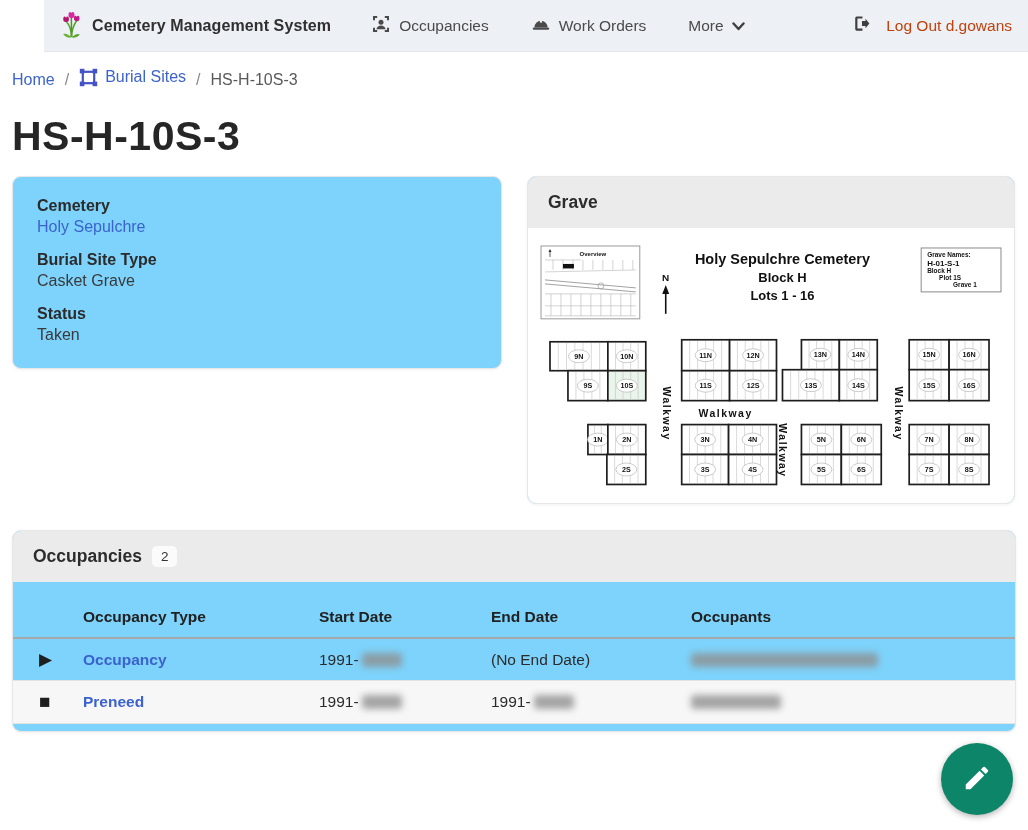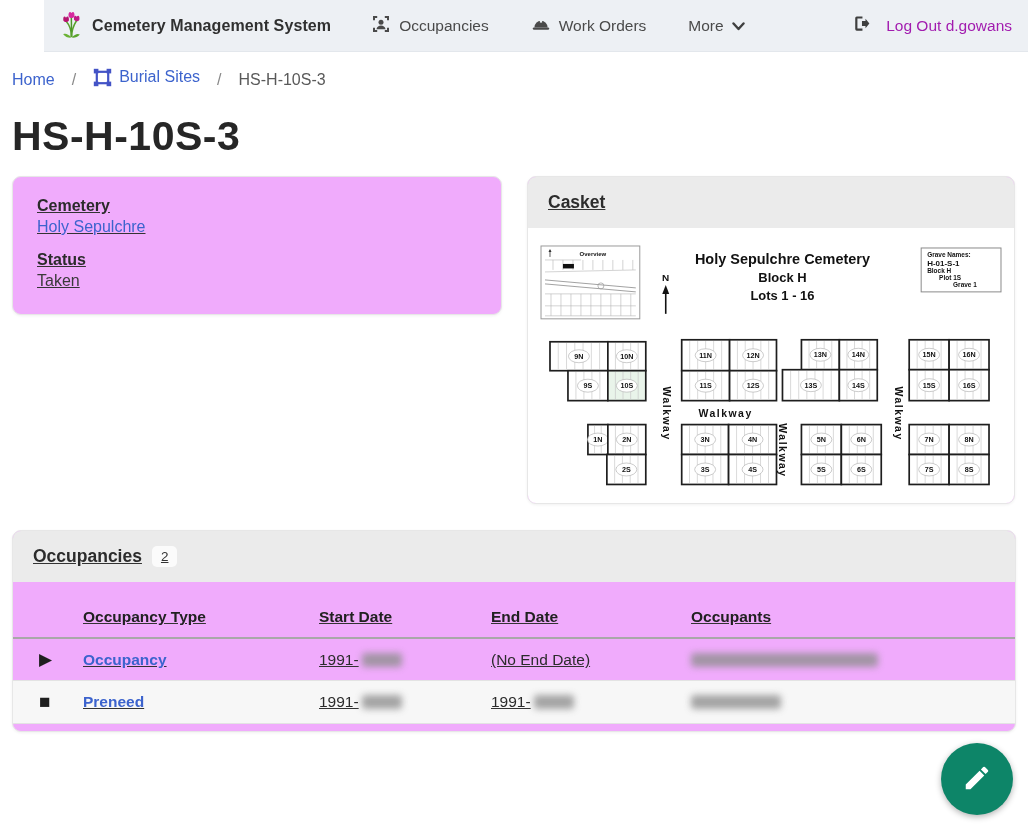--- a/index.html
+++ b/index.html
@@ -16,43 +16,42 @@
     padding:0 16px; gap:0; border-bottom:1px solid #e3e7ec;margin-left:44px;
   }
   .brand { display:flex; align-items:center; gap:9px; margin-right:40px; cursor:pointer; }
   .brand-title { font-weight:bold; font-size:16px; color:#303030; letter-spacing:.1px; }
   .nav-item {
     display:flex; align-items:center; gap:8px; color:#4a4a4a; font-size:15.5px;
     padding:6px 0; margin-right:42px; cursor:pointer;
   }
   .nav-item svg { flex:0 0 auto; }
   .nav-spacer { flex:1; }
-  .logout { display:flex; align-items:center; gap:15px; color:#a21caf; font-size:15.5px; cursor:pointer; }
+  .logout { display:flex; align-items:center; gap:15px; color:#c2410c; font-size:15.5px; cursor:pointer; }
 
   
   .breadcrumb {
-    display:flex; align-items:center; gap:17px; padding:16px 14px 6px 12px; font-size:16px;
+    display:flex; align-items:center; gap:10px; padding:16px 14px 6px 12px; font-size:16px;
   }
   .breadcrumb a { color:#3c63cd; }
   .crumb-group { display:flex; align-items:flex-start; gap:7px; }
   .crumb-sep { color:#8a8a8a; }
   .crumb-current { color:#595959; }
 
   
   h1.page-title {
     font-size:41px; font-weight:bold; color:#262626; letter-spacing:.5px;
     margin:16px 12px 6px 12px;
   }
 
   
   .content-row { display:flex; align-items:flex-start; gap:25px; padding:0 12px; margin-top:16px; }
   .card {
-    background:#f0abfc; border:1px solid #e7e7e7; border-radius:9px;
+    background:#7dd3fc; border:1px solid #e7e7e7; border-radius:9px;
     box-shadow:0 1px 3px rgba(0,0,0,.06);
-    text-decoration:underline;
   }
   .details-card { width:490px; padding:20px 24px 22px; }
   .field { margin-bottom:15px; }
   .field:last-child { margin-bottom:2px; }
   .field-label { font-weight:bold; font-size:16px; color:#2b2b2b; margin-bottom:3px; }
   .field-value { font-size:16px; color:#3a3a3a; }
   .field-value a { color:#3c63cd; }
 
   .image-card { width:488px; overflow:hidden; }
   .card-header {
@@ -182,27 +181,31 @@
 
 <h1 class="page-title">HS-H-10S-3</h1>
 
 <div class="content-row">
   <section class="card details-card">
     <div class="field">
       <div class="field-label">Cemetery</div>
       <div class="field-value"><a>Holy Sepulchre</a></div>
     </div>
     <div class="field">
+      <div class="field-label">Burial Site Type</div>
+      <div class="field-value">Casket Grave</div>
+    </div>
+    <div class="field">
       <div class="field-label">Status</div>
       <div class="field-value">Taken</div>
     </div>
   </section>
 
   <section class="card image-card">
-    <div class="card-header">Casket</div>
+    <div class="card-header">Grave</div>
     <div class="image-body">
       <svg id="map-svg" viewBox="0 0 464 254">
           <g transform="translate(1,6)">
             <rect x="0" y="0" width="99" height="73" fill="#fff" stroke="#9a9a9a" stroke-width="1"></rect>
             <text x="52" y="10" font-size="6" fill="#111" text-anchor="middle" font-weight="bold">Overview</text>
             <line x1="9" y1="4" x2="9" y2="11" stroke="#333" stroke-width="0.8"></line>
             <polygon points="7.5,6 9,3 10.5,6" fill="#333"></polygon>
             <line x1="4" y1="14" x2="40" y2="14" stroke="#b5b5b5" stroke-width="0.6"></line>
             <line x1="4" y1="26" x2="95" y2="24" stroke="#b5b5b5" stroke-width="0.6"></line>
             <line x1="4" y1="48" x2="95" y2="48" stroke="#b5b5b5" stroke-width="0.6"></line>

